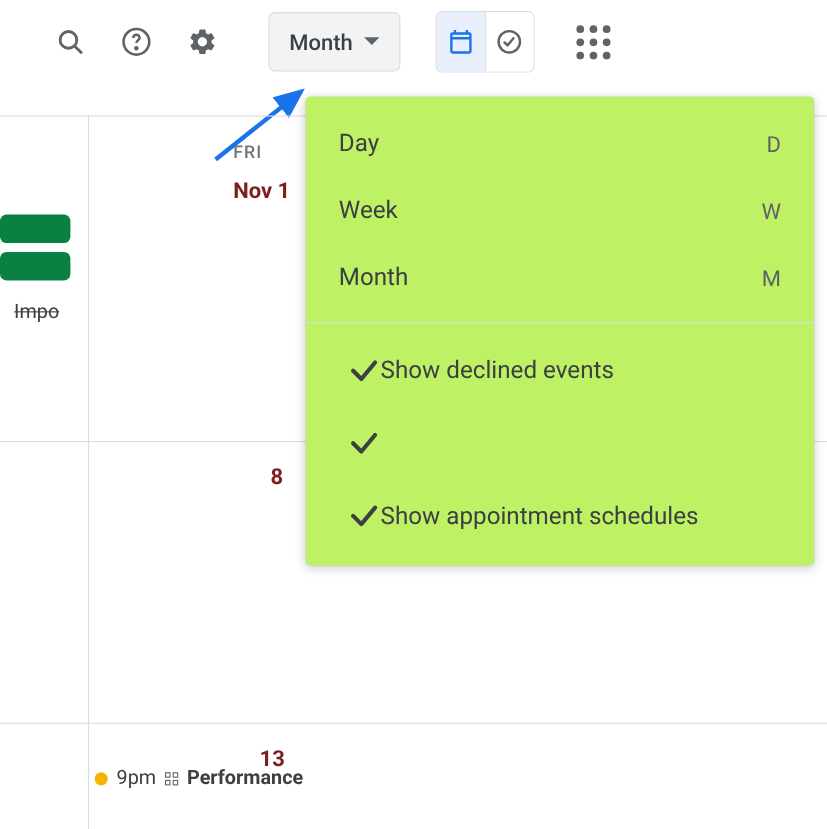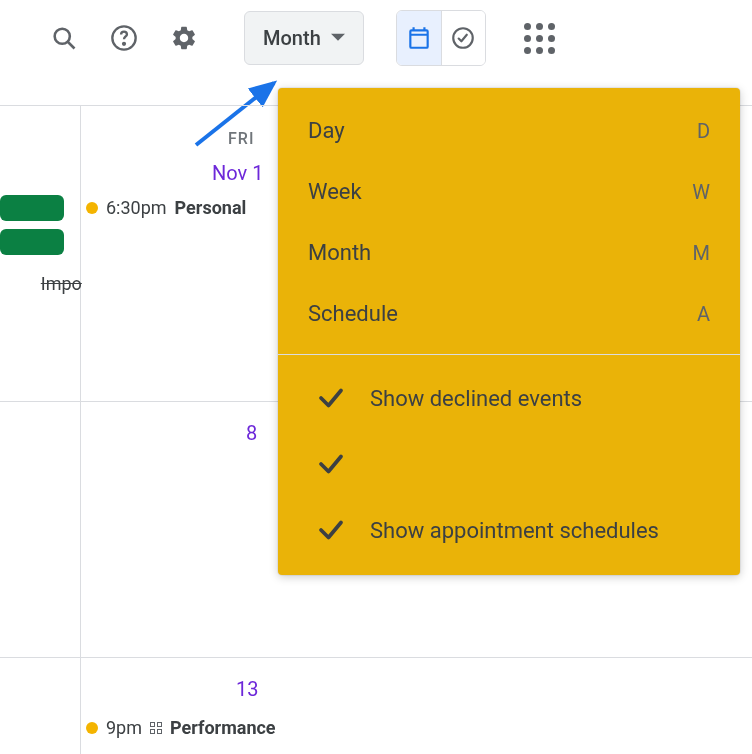--- a/index.html
+++ b/index.html
@@ -98,70 +98,70 @@
   .day-header {
     position: absolute;
     font-size: 16px;
     color: #70757a;
     font-weight: 500;
     letter-spacing: 1px;
   }
   .day-number {
     position: absolute;
     font-size: 20px;
-    color: #6d28d9;
-    font-weight: 400;
+    color: #7f1d1d;
+    font-weight: 700;
   }
   .event-block {
     position: absolute;
     background: #0b8043;
     border-radius: 6px;
     height: 26px;
   }
   .event-text {
     position: absolute;
     font-size: 18px;
     color: #3c4043;
     white-space: nowrap;
     display: flex;
     align-items: center;
     gap: 8px;
   }
   .event-text .dot {
     width: 12px; height: 12px; border-radius:50%; background:#f4b400;
   }
-  .event-text.struck { text-decoration: line-through; color:#3c4043;margin-left:28px; }
+  .event-text.struck { text-decoration: line-through; color:#3c4043; }
   .grid-icon-sm {
     display:inline-grid; grid-template-columns:repeat(2,5px); grid-gap:2px;
   }
   .grid-icon-sm span { width:5px; height:5px; border:1px solid #5f6368; }
   .dropdown {
     position: absolute;
     top: 88px;
     left: 278px;
     width: 462px;
-    background: #eab308;
+    background: #bef264;
     border-radius: 4px;
     box-shadow: 0 2px 10px rgba(0,0,0,0.2), 0 0 0 1px rgba(0,0,0,0.05);
     padding: 12px 0;
     z-index: 100;
   }
   .dd-item {
     display: flex;
     align-items: center;
     justify-content: space-between;
     padding: 18px 30px;
     font-size: 22px;
     color: #3c4043;
     cursor: pointer;
   }
   .dd-item .shortcut { color:#5f6368; font-size:20px; }
   .dd-divider { height:1px; background:#dadce0; margin: 10px 0; }
   .dd-check {
-    display:flex; align-items:center; gap: 24px;
+    display:flex; align-items:center; 
     padding: 18px 30px 18px 38px;
     font-size: 22px;
     color:#3c4043;
     cursor:pointer;
   }
   .dd-check svg { width:30px; height:30px; color:#3c4043; flex-shrink:0; }
 </style>
 </head>
 <body>
 
@@ -232,38 +232,33 @@
   <line x1="10" y1="70" x2="88" y2="8" stroke="#1a73e8" stroke-width="4" marker-end="url(#ah)"></line>
 </svg>
 
 <div class="calendar">
   <div class="grid-bg">
     <div class="hline" style="top:0"></div>
     <div class="hline" style="top:296px"></div>
     <div class="hline" style="top:552px"></div>
     <div class="vline" style="left:80px"></div>
   </div>
-  <div class="day-header" style="left:228px; top:24px">FRI</div>
+  <div class="day-header" style="left:212px; top:24px">FRI</div>
   <div class="day-number" style="left:212px; top:56px">Nov 1</div>
   <div class="day-number" style="left:246px; top:316px">8</div>
   <div class="day-number" style="left:236px; top:572px">13</div>
 
   <div class="event-block" style="left:0; top:90px; width:64px"></div>
-  <div class="event-text" style="left:86px; top:92px">
-    <span class="dot"></span>
-    <span>6:30pm</span>
-    <span style="font-weight:700">Personal</span>
-  </div>
   <div class="event-block" style="left:0; top:124px; width:64px"></div>
   <div class="event-text struck" style="left:0px; top:168px">
     <span style="opacity:0">.</span>
       <span>Impo</span>
   </div>
 
-  <div class="event-text" style="left:86px; top:612px">
+  <div class="event-text" style="left:86px; top:592px">
     <span class="dot"></span>
     <span>9pm</span>
     <span class="grid-icon-sm">
         <span></span>
         <span></span>
         <span></span>
         <span></span>
       </span>
     <span style="font-weight:700">Performance</span>
   </div>
@@ -275,24 +270,20 @@
     <span class="shortcut">D</span>
   </div>
   <div class="dd-item">
     <span>Week</span>
     <span class="shortcut">W</span>
   </div>
   <div class="dd-item">
     <span>Month</span>
     <span class="shortcut">M</span>
   </div>
-  <div class="dd-item">
-    <span>Schedule</span>
-    <span class="shortcut">A</span>
-  </div>
   <div class="dd-divider"></div>
   <div class="dd-check">
     <svg viewBox="0 0 24 24" fill="none" stroke="currentColor" stroke-width="3">
         <path d="M4 12l6 6L20 6" stroke-linecap="round" stroke-linejoin="round"></path>
       </svg>
     <span>Show declined events</span>
   </div>
   <div class="dd-check">
     <svg viewBox="0 0 24 24" fill="none" stroke="currentColor" stroke-width="3">
         <path d="M4 12l6 6L20 6" stroke-linecap="round" stroke-linejoin="round"></path>

